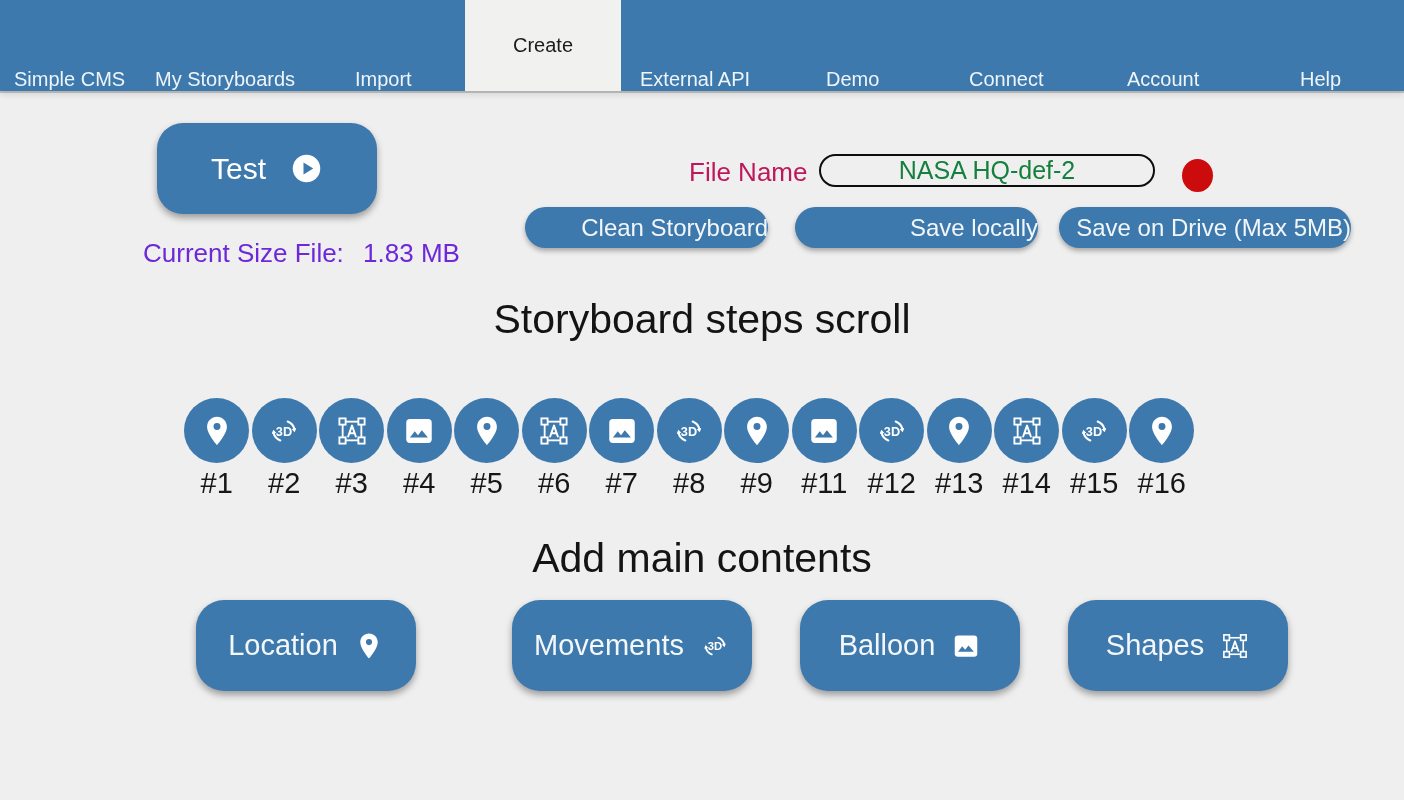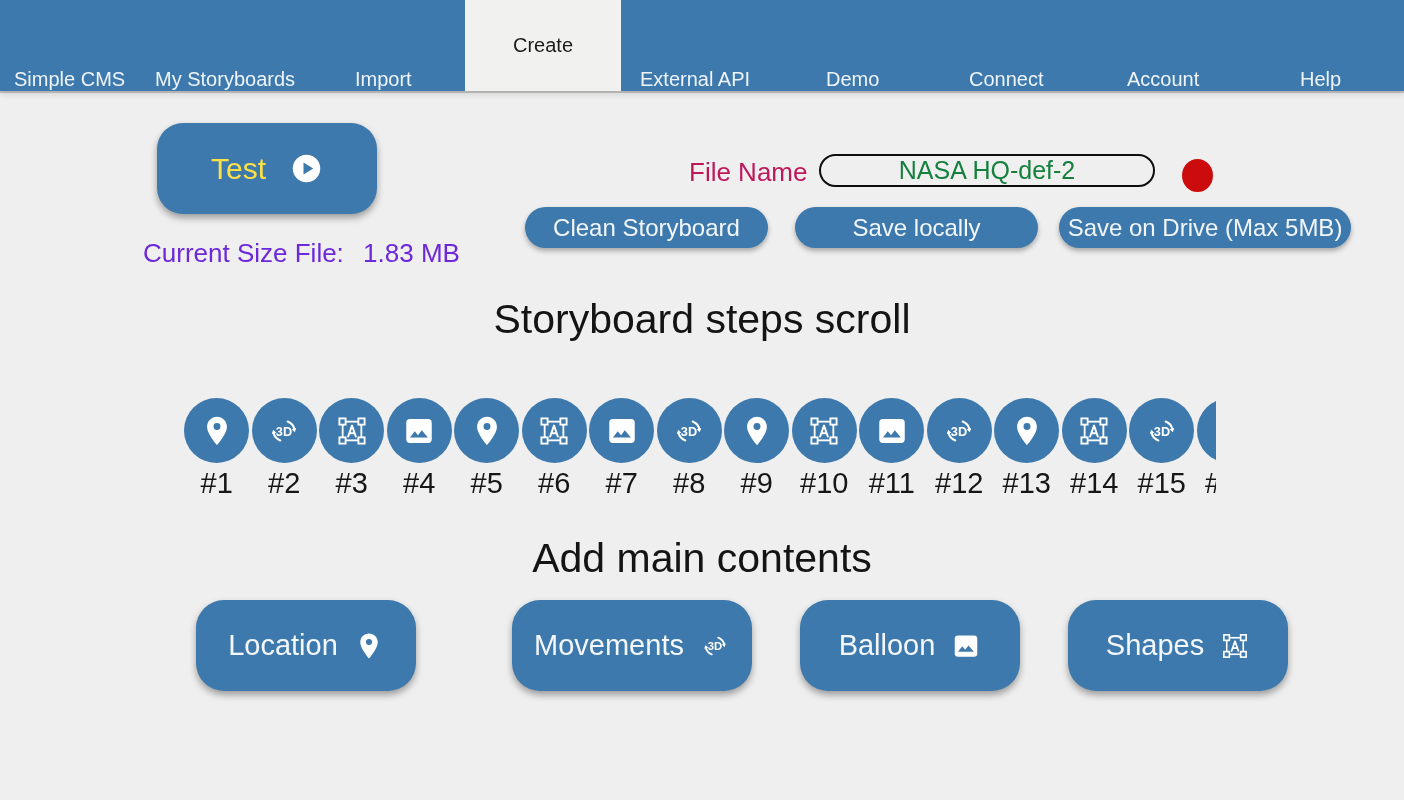--- a/index.html
+++ b/index.html
@@ -23,40 +23,40 @@
   .create-tab{
     position:absolute;top:0;height:91px;display:flex;align-items:center;justify-content:center;
     background:var(--tab-bg,#f1f1ef);color:#1c1c1c;font-size:20px;
   }
 
   
   .test-btn{
     position:absolute;left:157px;top:123px;width:220px;height:91px;
     background:var(--accent,#3d79ac);border-radius:26px;
     display:flex;align-items:center;justify-content:center;gap:24px;
-    color:#fde047;font-size:30px;
+    color:#ffffff;font-size:30px;
     box-shadow:0 4px 7px rgba(0,0,0,0.35);
   }
   .current-size{position:absolute;left:143px;top:238px;font-size:26px;color:#6d28d9;white-space:nowrap;}
   .current-size span + span{margin-left:12px;}
   .file-label{position:absolute;left:662px;top:157px;font-size:26px;color:#be185d;margin-left:27px;}
   .file-input{
     position:absolute;left:819px;top:154px;width:336px;height:33px;box-sizing:border-box;
     border:2.5px solid #0d0d0d;border-radius:17px;background:transparent;
     text-align:center;font-size:25px;color:#15803d;outline:none;
     font-family:"Liberation Sans",sans-serif;padding:0;
   }
   .record-dot{
     position:absolute;left:1182px;top:159px;width:31px;height:33px;border-radius:50%;
     background:var(--record-red,#cc0c0c);
   }
   .save-btn{
     position:absolute;top:207px;height:41px;border-radius:21px;
     background:var(--accent,#3d79ac);color:#f2f6f9;font-size:24px;
-    display:flex;align-items:center;justify-content:center;white-space:nowrap;
+    display:flex;align-items:center;justify-content:flex-end;white-space:nowrap;
     box-shadow:0 3px 5px rgba(0,0,0,0.30);
   }
 
   
   .title{
     position:absolute;left:0;width:1404px;margin:0;text-align:center;
     font-size:41px;font-weight:400;color:#141414;
   }
   .title-steps{top:296px;}
   .title-contents{top:535px;}
@@ -257,35 +257,20 @@
     </div>
     <div class="step" data-interactable="true">
       <div class="step-circle" data-interactable="false">
         <span class="icon step-icon" data-interactable="false">
           <svg viewBox="0 0 24 24">
             <path fill="#ffffff" fill-rule="evenodd" d="M12 2C8.13 2 5 5.13 5 9c0 5.25 7 13 7 13s7-7.75 7-13c0-3.87-3.13-7-7-7zm0 9.3a2.45 2.45 0 1 1 0-4.9 2.45 2.45 0 0 1 0 4.9z"></path>
           </svg>
         </span>
       </div>
       <div class="step-label" data-interactable="false">#9</div>
-    </div>
-    <div class="step" data-interactable="true">
-      <div class="step-circle" data-interactable="false">
-        <span class="icon step-icon" data-interactable="false">
-          <svg viewBox="0 0 24 24" fill="none">
-            <rect x="5.4" y="5.4" width="13.2" height="13.2" stroke="#fff" stroke-width="1.3"></rect>
-            <rect x="3.1" y="3.1" width="4.4" height="4.4" fill="#3d79ac" stroke="#fff" stroke-width="1.3"></rect>
-            <rect x="16.5" y="3.1" width="4.4" height="4.4" fill="#3d79ac" stroke="#fff" stroke-width="1.3"></rect>
-            <rect x="3.1" y="16.5" width="4.4" height="4.4" fill="#3d79ac" stroke="#fff" stroke-width="1.3"></rect>
-            <rect x="16.5" y="16.5" width="4.4" height="4.4" fill="#3d79ac" stroke="#fff" stroke-width="1.3"></rect>
-            <path d="M9.3 15.9L12 8.2l2.7 7.7M10.2 13.6h3.6" stroke="#fff" stroke-width="1.4" stroke-linecap="round" stroke-linejoin="round"></path>
-          </svg>
-        </span>
-      </div>
-      <div class="step-label" data-interactable="false">#10</div>
     </div>
     <div class="step" data-interactable="true">
       <div class="step-circle" data-interactable="false">
         <span class="icon step-icon" data-interactable="false">
           <svg viewBox="0 0 24 24">
             <rect x="3" y="3.5" width="18" height="17" rx="2.6" fill="#ffffff"></rect>
             <path d="M5.6 16.6l3.4-4.4 2.3 2.8 2.7-3.5 4.3 5.1z" fill="#3d79ac"></path>
           </svg>
         </span>
       </div>

